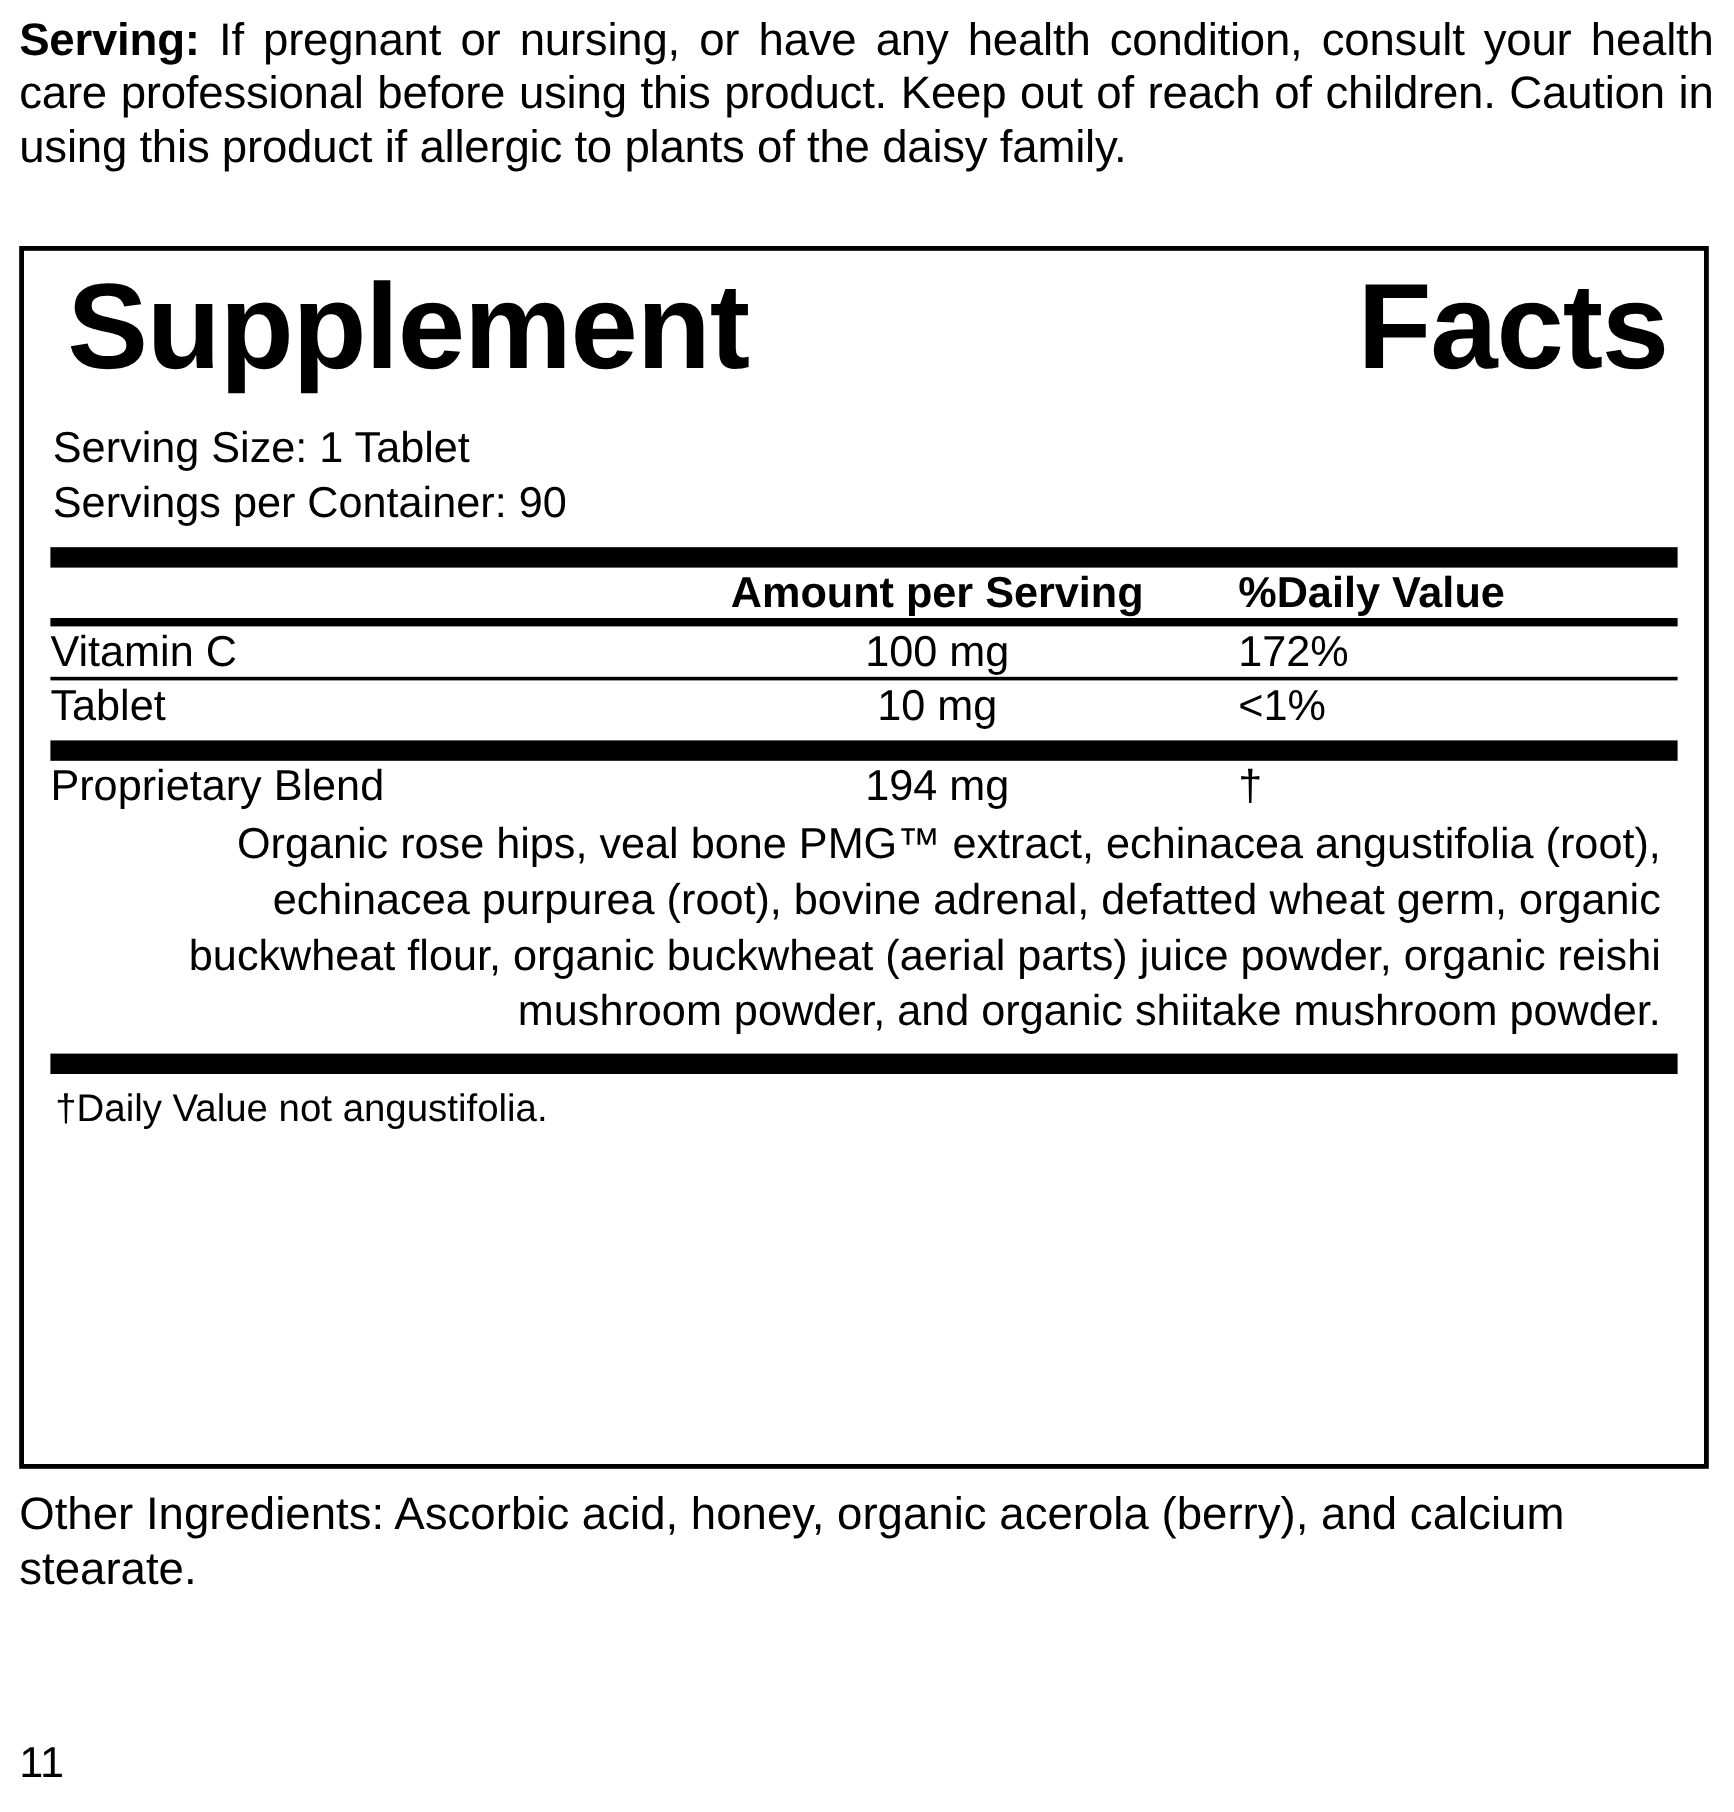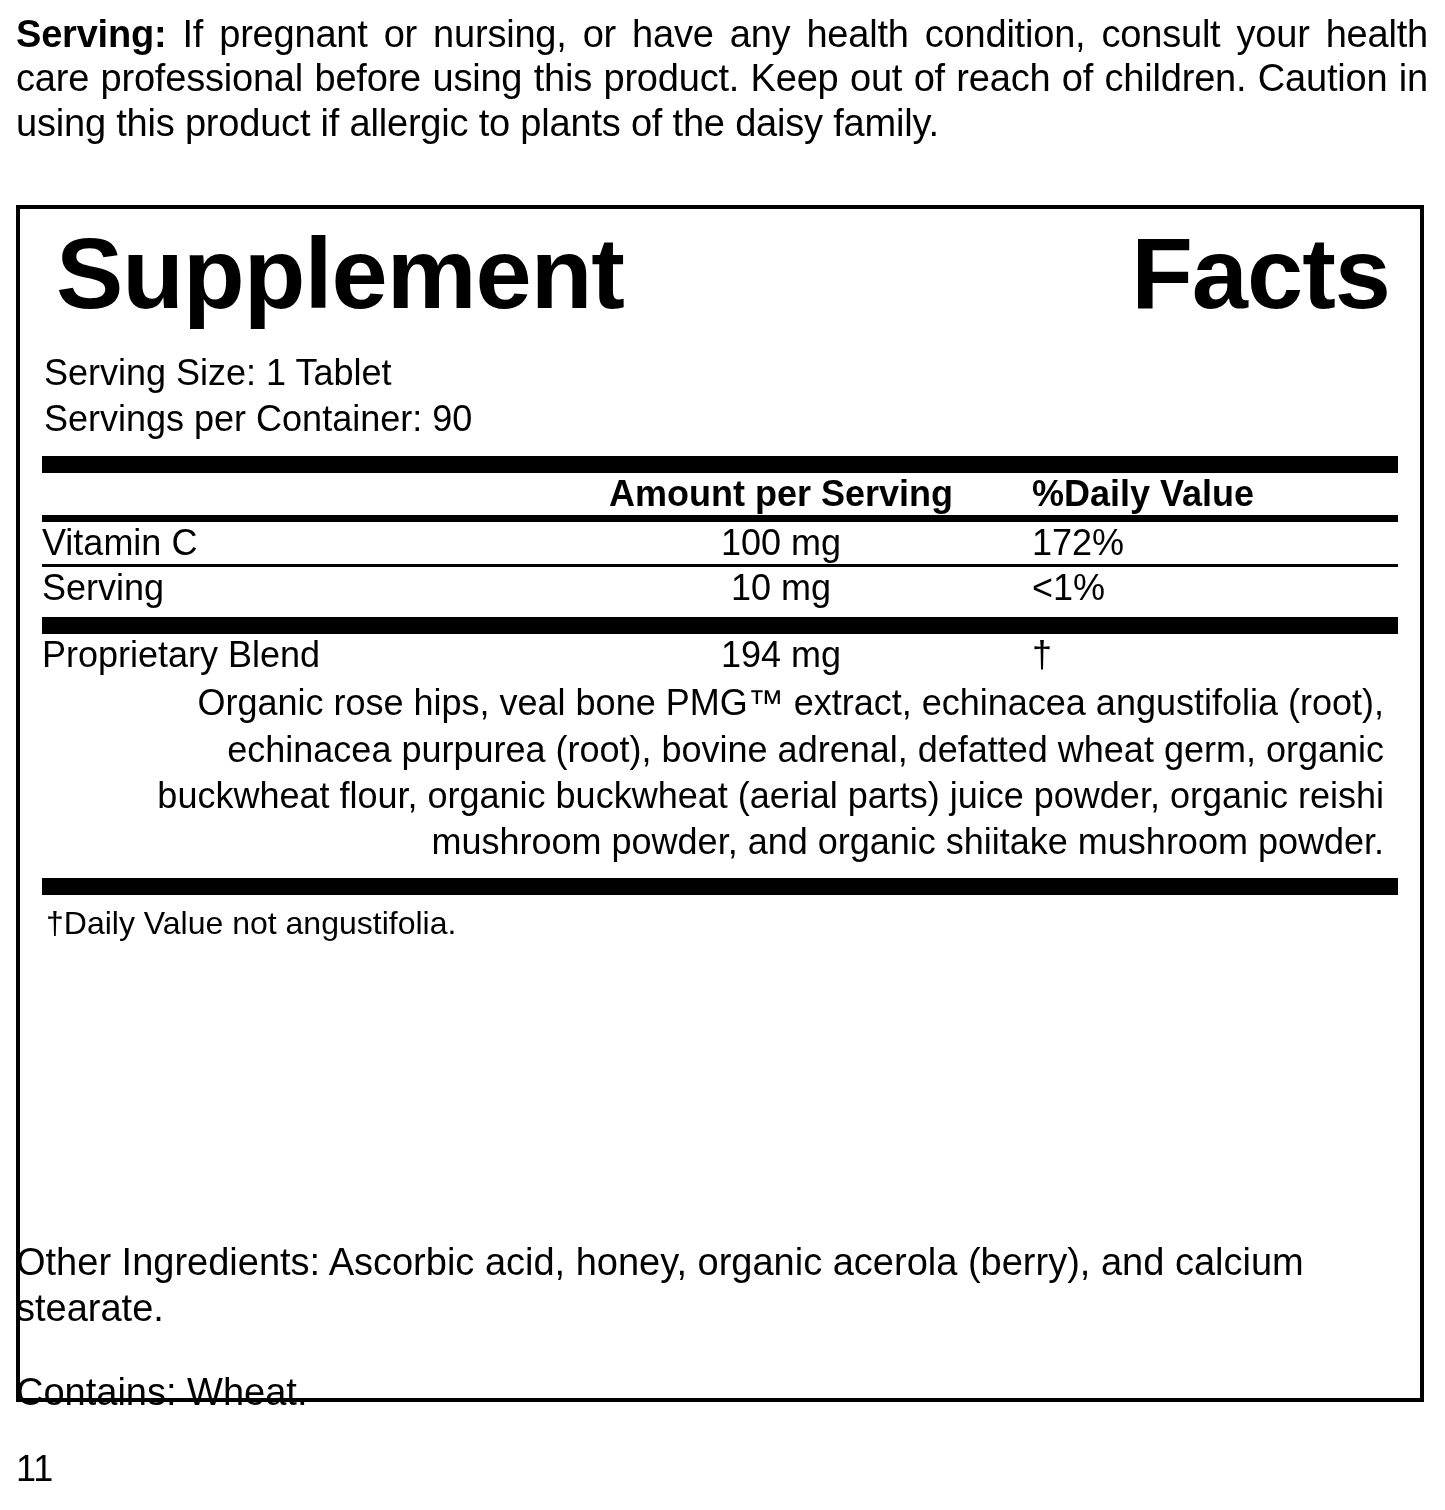--- a/index.html
+++ b/index.html
@@ -38,21 +38,21 @@
   .warning b {
     font-weight: bold;
   }
 
   
   .sf-panel {
     position: absolute;
     left: 16px;
     top: 205px;
     width: 1408px;
-    height: 1197px;
+    height: 1019px;
     border: 4px solid #000;
     box-sizing: border-box;
     background: #fff;
   }
   .sf-inner {
     position: relative;
     width: 100%;
     height: 100%;
     padding: 0 22px;
     box-sizing: border-box;
@@ -191,21 +191,21 @@
           <td class="col-dv">172%</td>
         </tr>
       </tbody>
         </table>
 
       <div class="rule-thin"></div>
 
       <table class="sf-table">
         <tbody>
             <tr class="nutrient-row">
-          <td class="col-name">Serving</td>
+          <td class="col-name">Tablet</td>
           <td class="col-amt">10 mg</td>
           <td class="col-dv">&lt;1%</td>
         </tr>
       </tbody>
         </table>
 
       <div class="rule-thick" style="margin-top:8px"></div>
 
       <table class="sf-table">
         <tbody>
@@ -220,16 +220,15 @@
       <div class="blend-desc">Organic rose hips, veal bone PMG™ extract, echinacea angustifolia (root), echinacea purpurea (root), bovine adrenal, defatted wheat germ, organic buckwheat flour, organic buckwheat (aerial parts) juice powder, organic reishi mushroom powder, and organic shiitake mushroom powder.</div>
 
       <div class="rule-thick" style="margin-top:2px"></div>
 
       <div class="footnote">†Daily Value not angustifolia.</div>
 
     </div>
   </div>
 
   <div class="other-ing">Other Ingredients: Ascorbic acid, honey, organic acerola (berry), and calcium stearate.</div>
-  <div class="contains">Contains: Wheat.</div>
   <div class="page-num">11</div>
 
 </div>
 
 </body></html>

